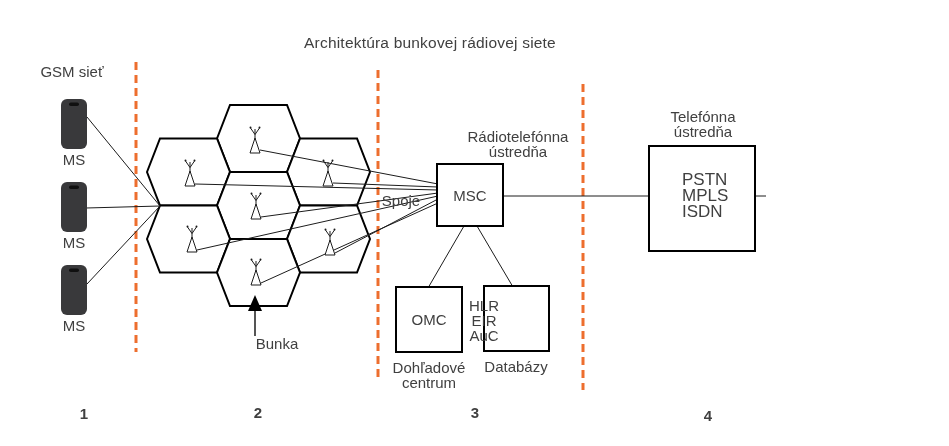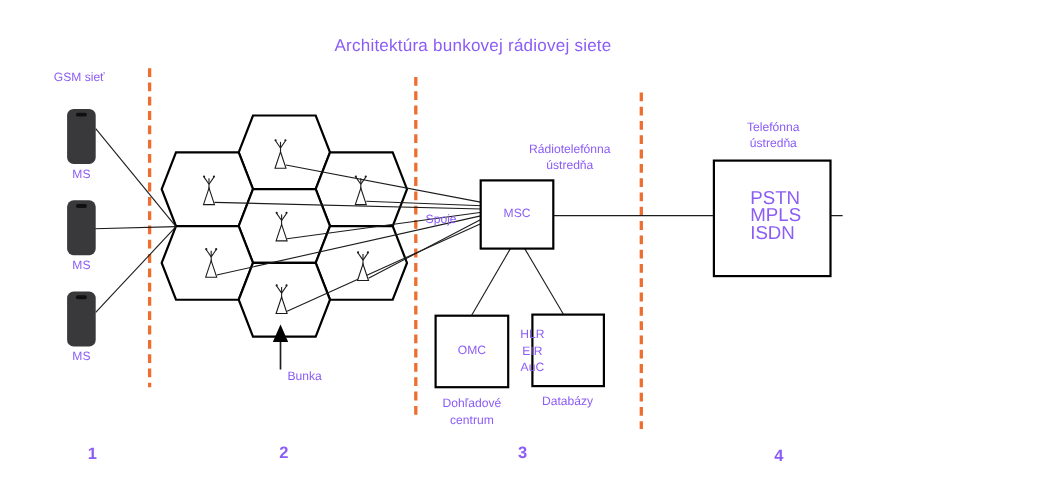--- a/index.html
+++ b/index.html
@@ -1,23 +1,23 @@
 <!DOCTYPE html>
 <html><head>
 <meta charset="utf-8">
 <style>
   html,body { margin:0; padding:0; background:#ffffff; }
   .stage {
     position:relative; width:766px; height:446px; background:#ffffff;
-    font-family:"Liberation Sans", sans-serif; color:#8b5cf6; overflow:hidden;
+    font-family:"Liberation Sans", sans-serif; color:#404040; overflow:hidden;
   }
   .stage svg { position:absolute; left:0; top:0; }
   .label {
     position:absolute; transform:translate(-50%,-50%);
-    font-size:11px; line-height:15px; text-align:center; white-space:nowrap;
+    font-size:15px; line-height:15px; text-align:center; white-space:nowrap;
   }
   .title { font-size:15.5px; letter-spacing:0.2px; }
   .num { font-size:15px; font-weight:600; }
   .block-left {
     position:absolute; transform:translateY(-50%);
     font-size:17px; line-height:16px; text-align:left; white-space:nowrap;
   }
   .line { display:block; }
 </style>
 </head>

